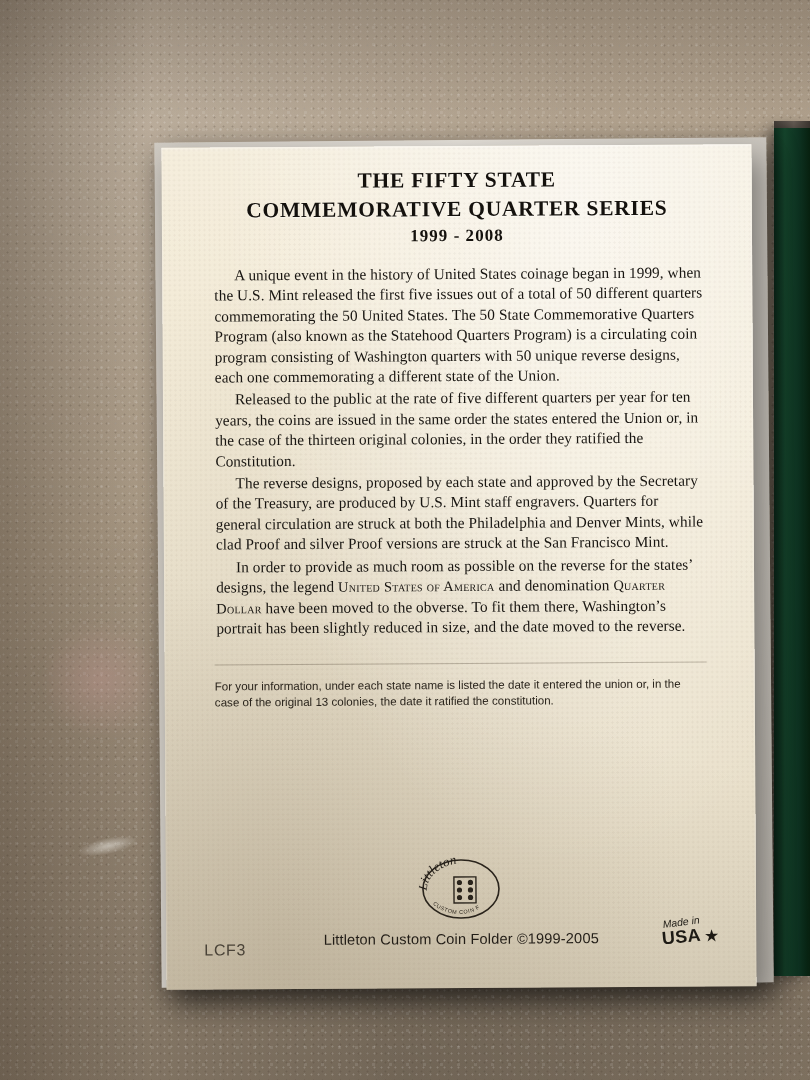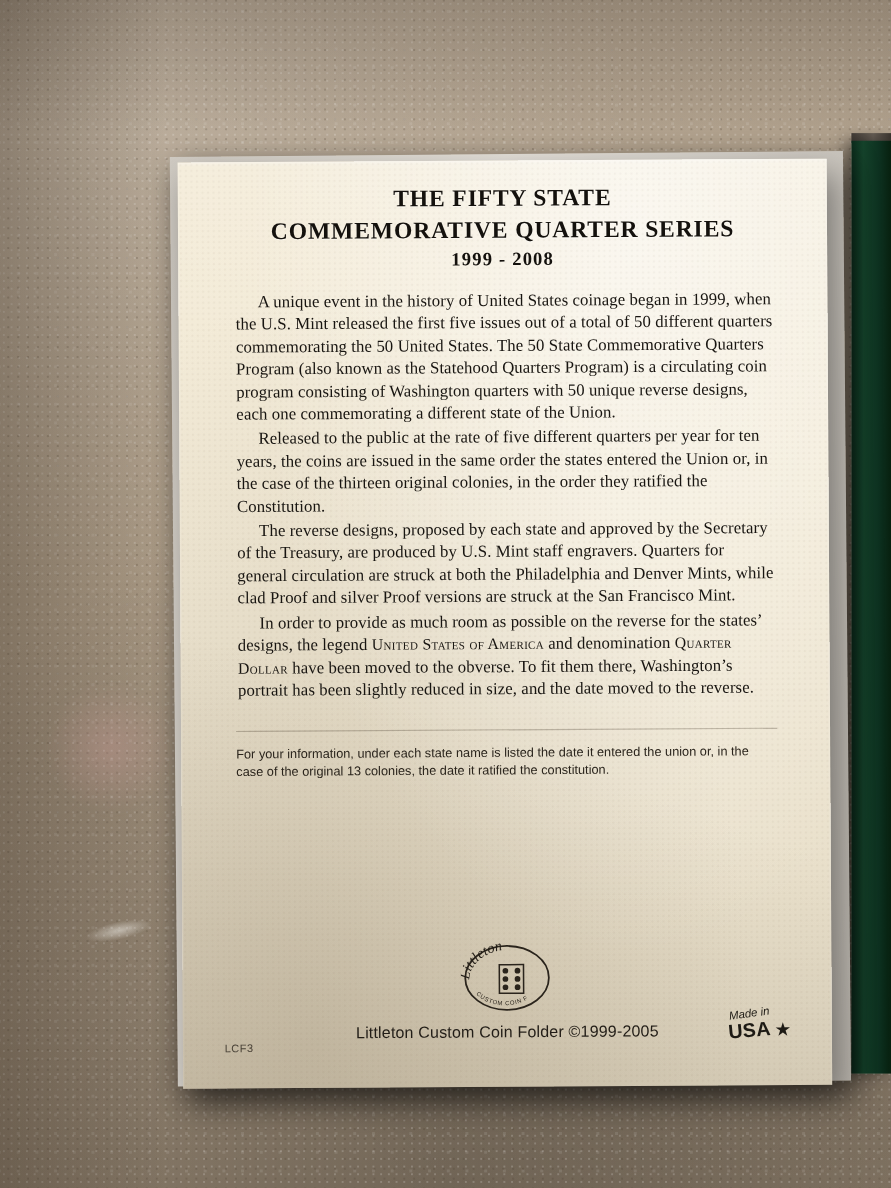--- a/index.html
+++ b/index.html
@@ -219,21 +219,21 @@
     left: 0; right: 0;
     bottom: 30px;
     padding: 0 38px;
     display: flex;
     align-items: flex-end;
     justify-content: space-between;
     z-index: 2;
   }
   .lcf-code {
     font-family: "Liberation Sans", sans-serif;
-    font-size: 10px;
+    font-size: 16px;
     color: #4a4338;
     letter-spacing: 0.04em;
   }
   .made-in-usa {
     position: relative;
     width: 74px;
     height: 40px;
     font-family: "Liberation Sans", sans-serif;
     color: #1d1a14;
     text-align: center;

